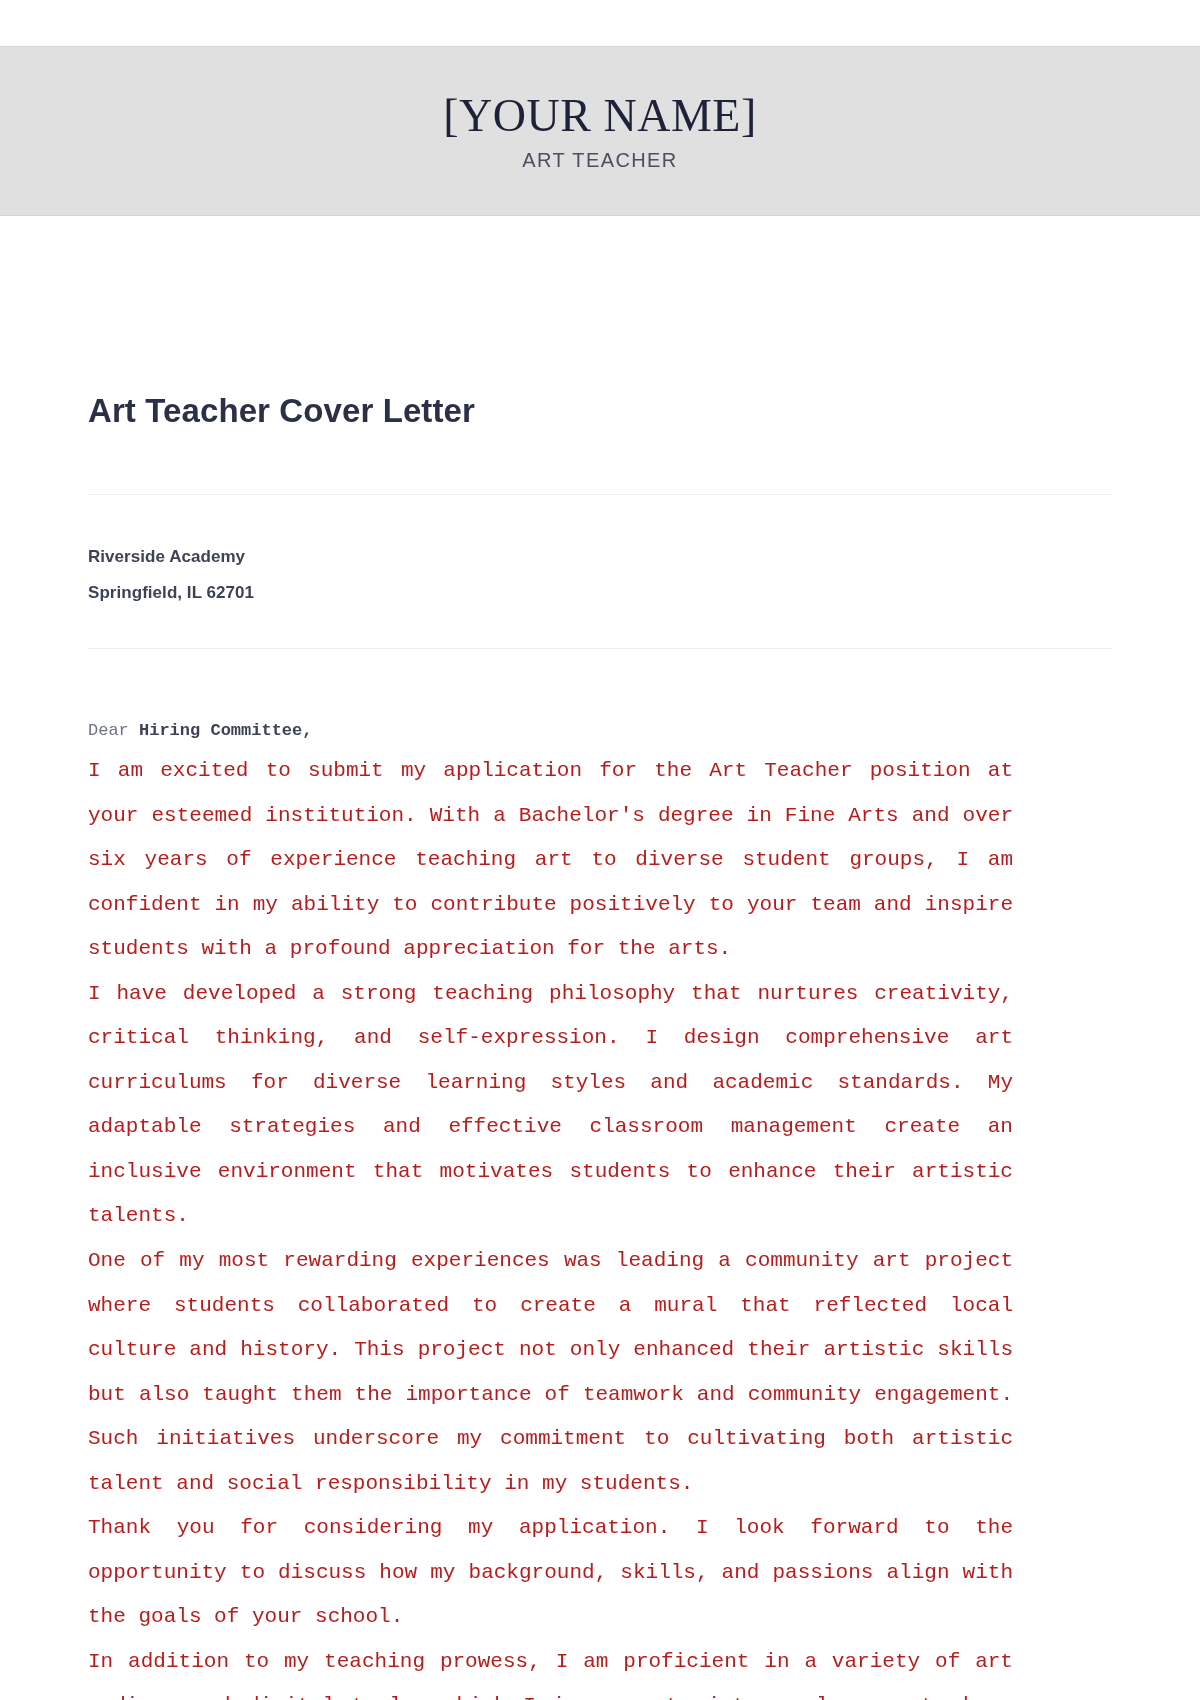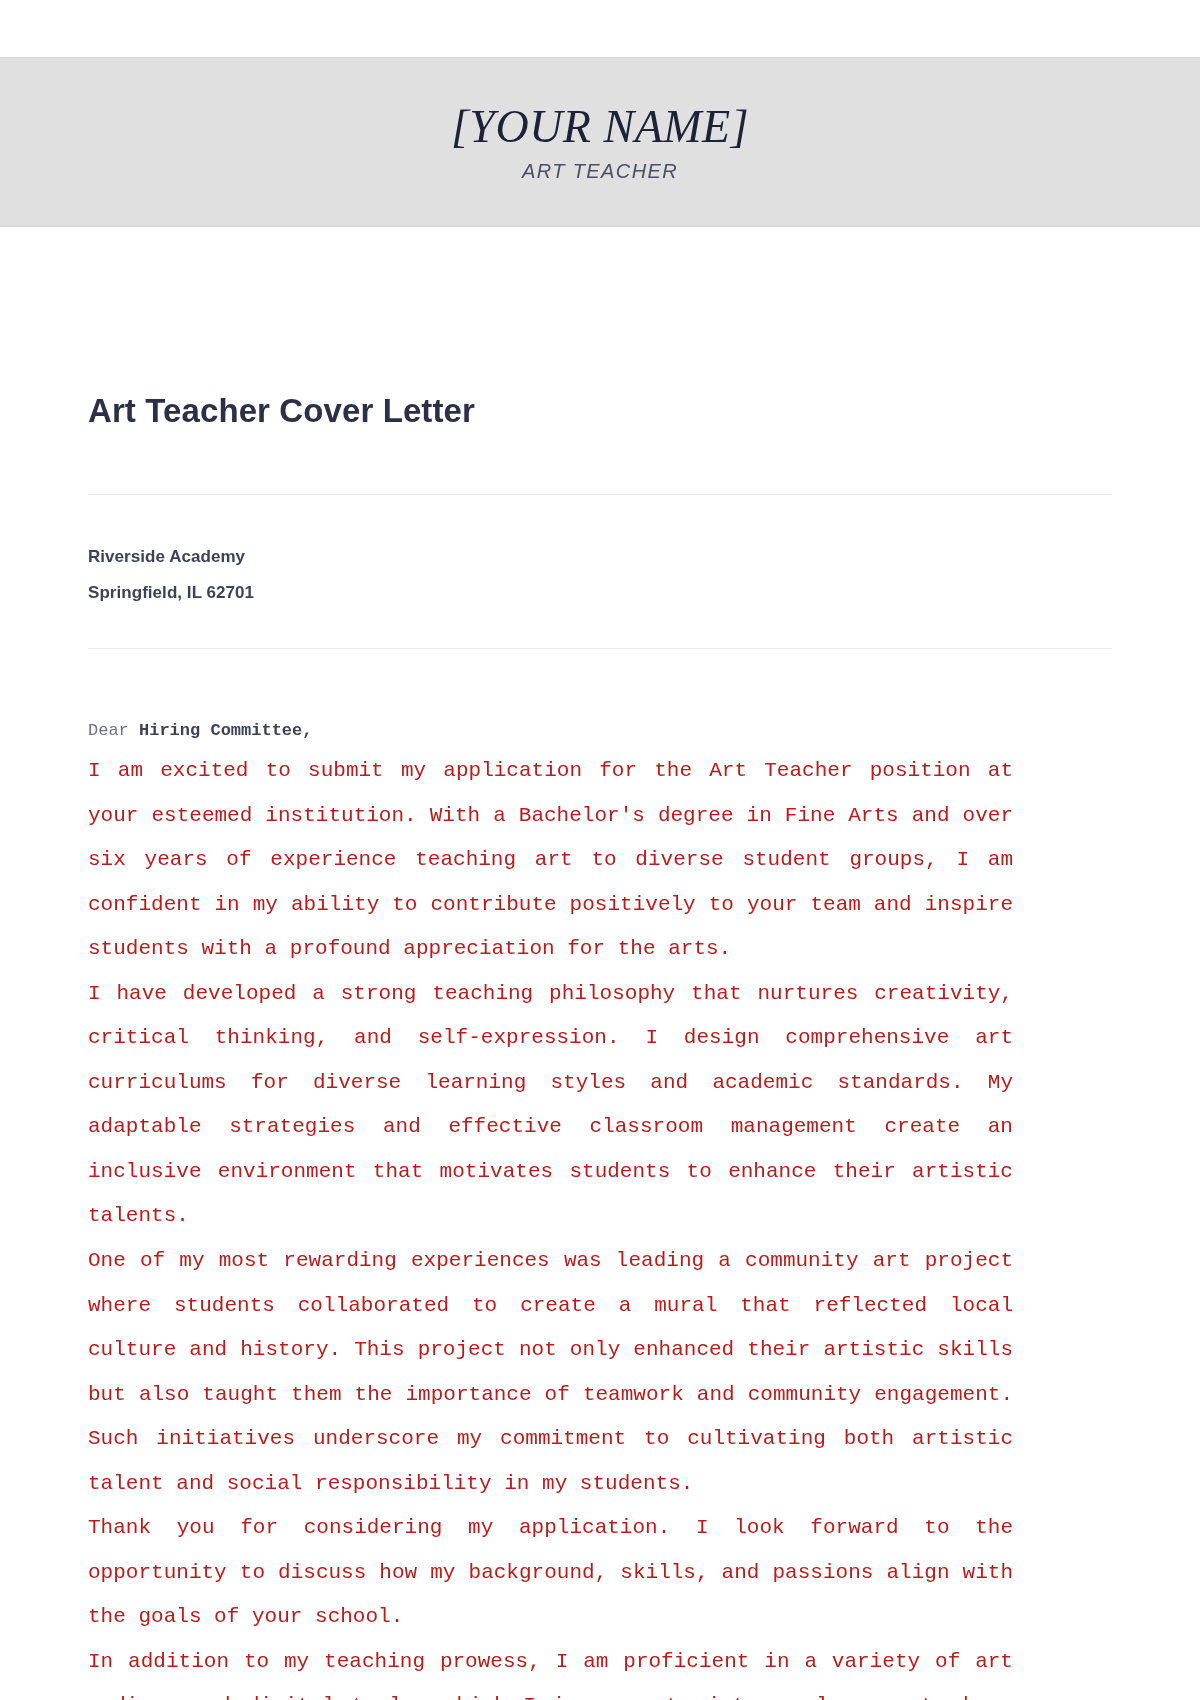--- a/index.html
+++ b/index.html
@@ -18,32 +18,31 @@
   .page {
     position: relative;
     width: 1200px;
     height: 1700px;
     background: #ffffff;
   }
 
   
   .letterhead {
     position: absolute;
-    top: 57px;
+    top: 46px;
     left: 0;
     width: 1200px;
     height: 170px;
     background: #e0e0e0;
     border-top: 1px solid #d4d4d4;
     border-bottom: 1px solid #d4d4d4;
     display: flex;
     flex-direction: column;
     align-items: center;
     justify-content: center;
-    font-style: italic;
   }
 
   .letterhead-name {
     font-family: "Liberation Serif", serif;
     font-size: 46px;
     font-weight: 400;
     letter-spacing: 0.5px;
     color: #1e2238;
     line-height: 1.12;
     white-space: nowrap;

